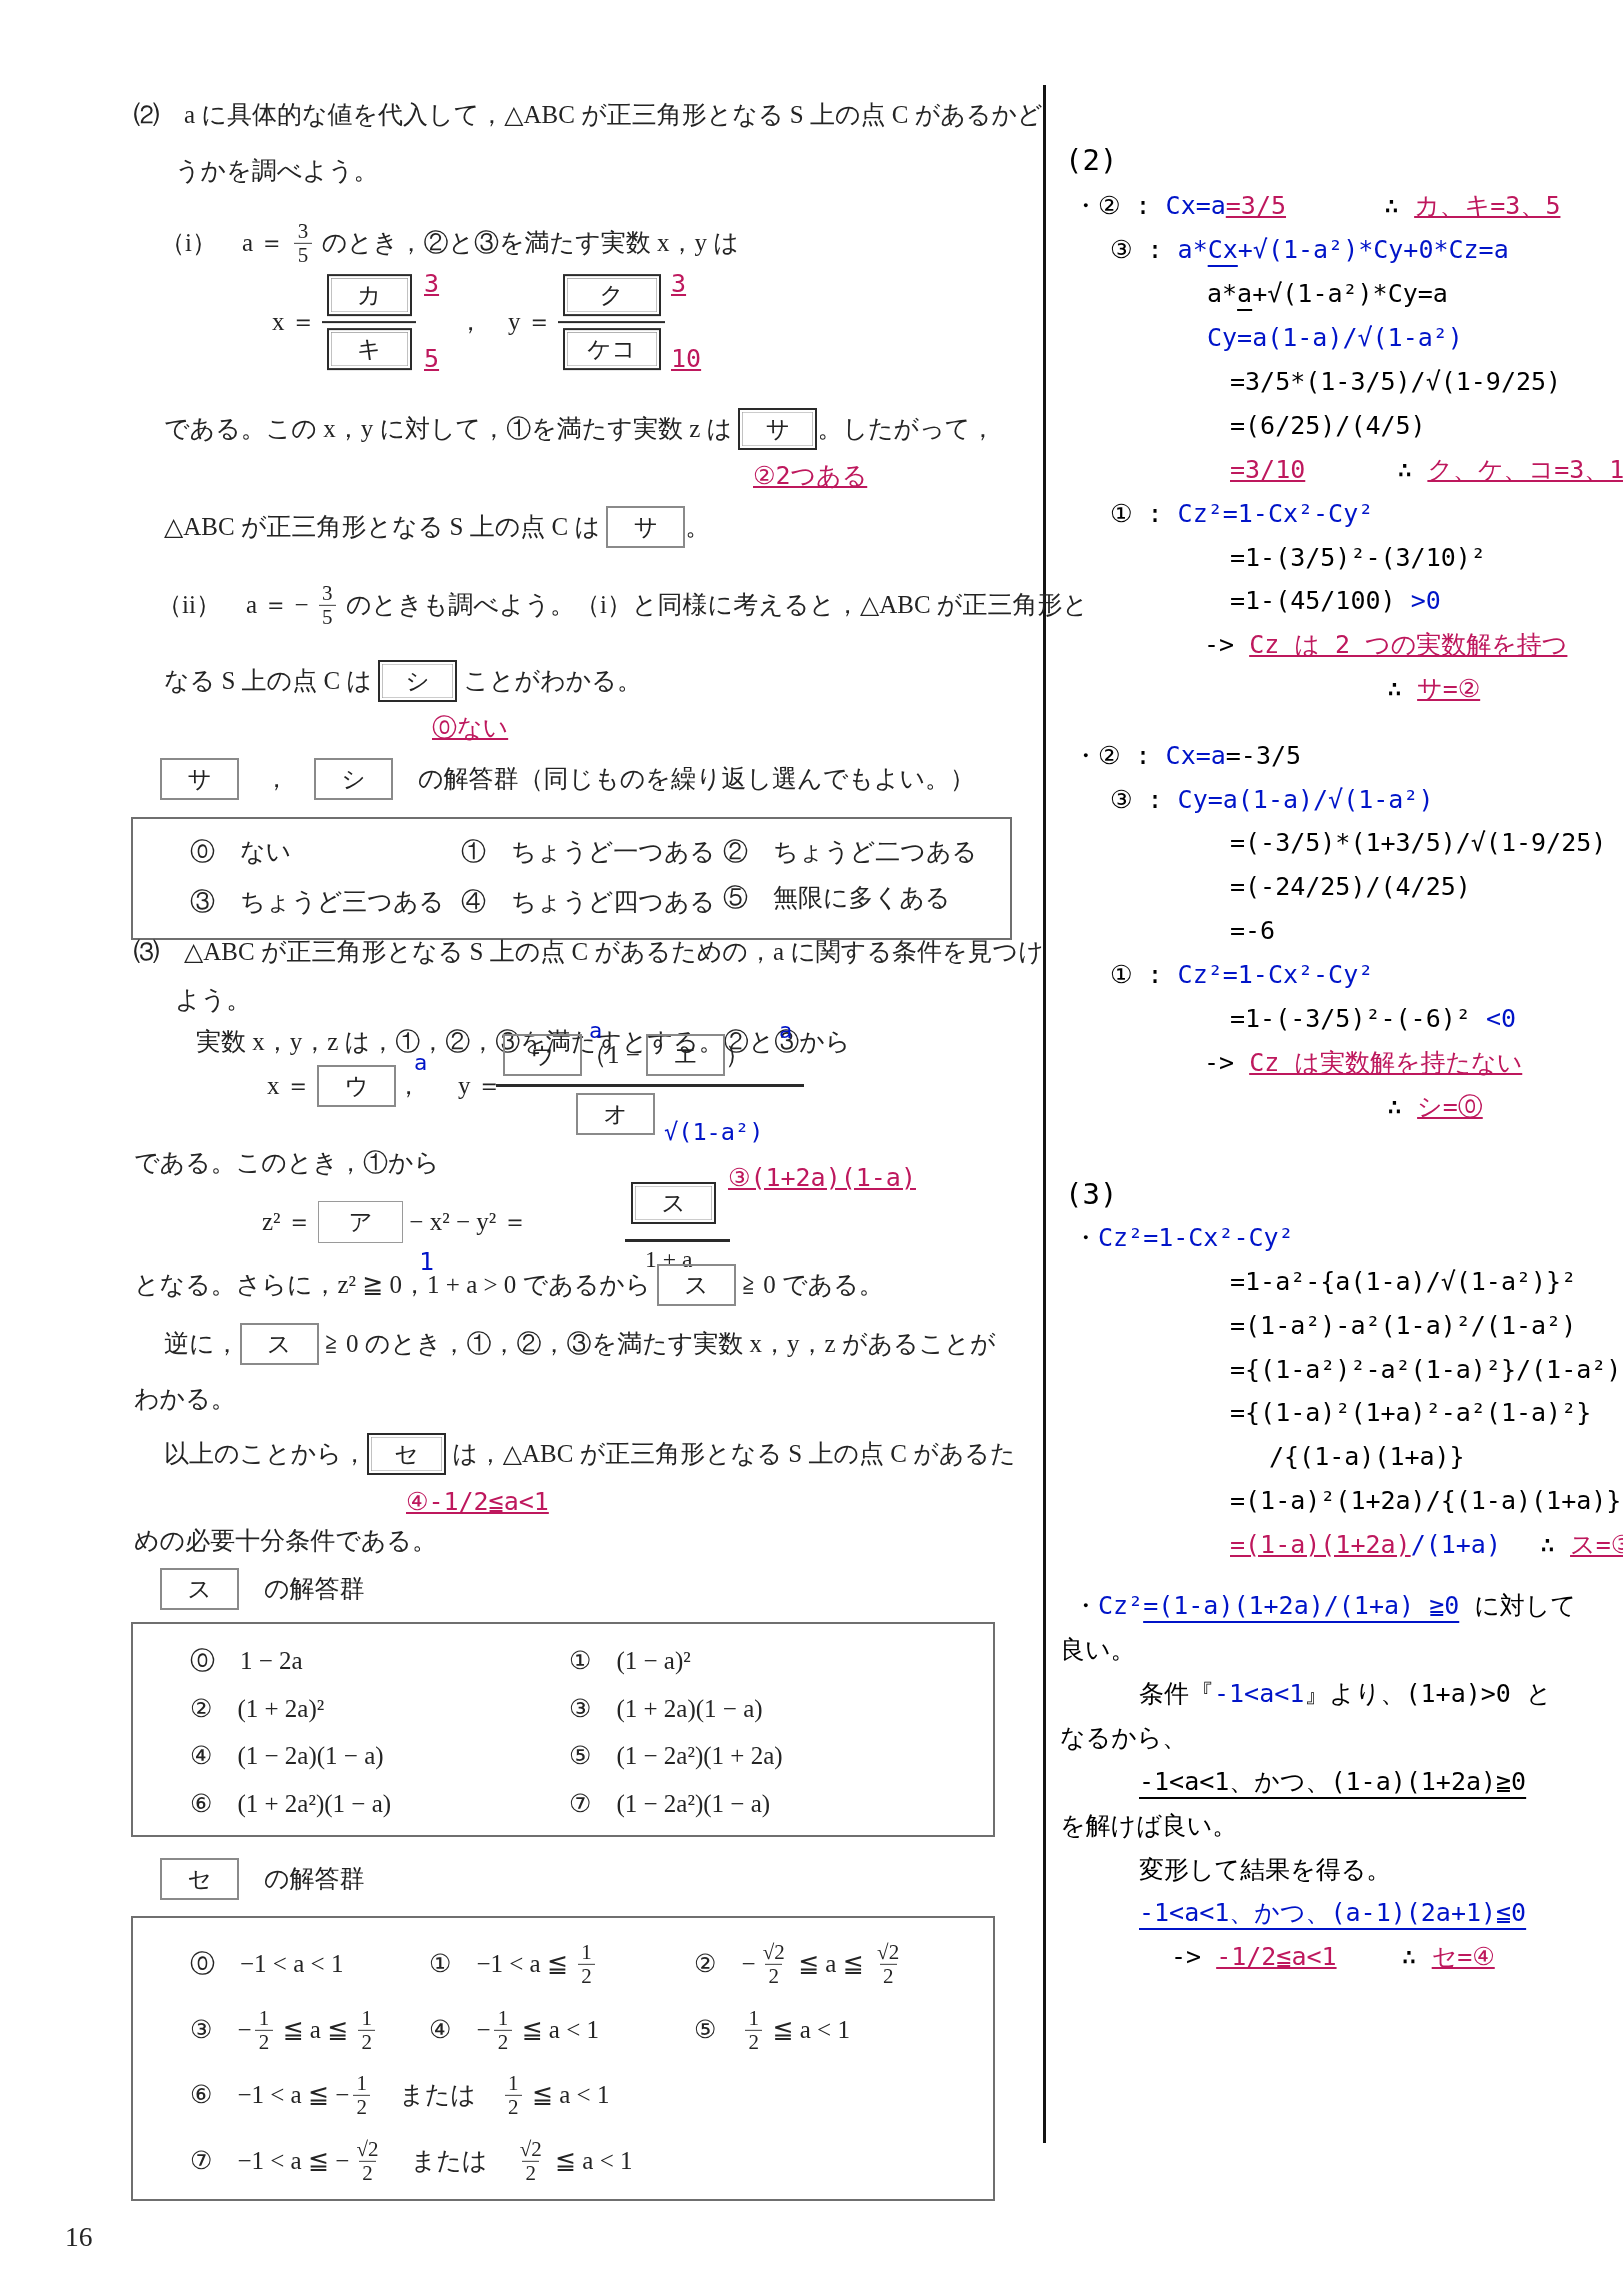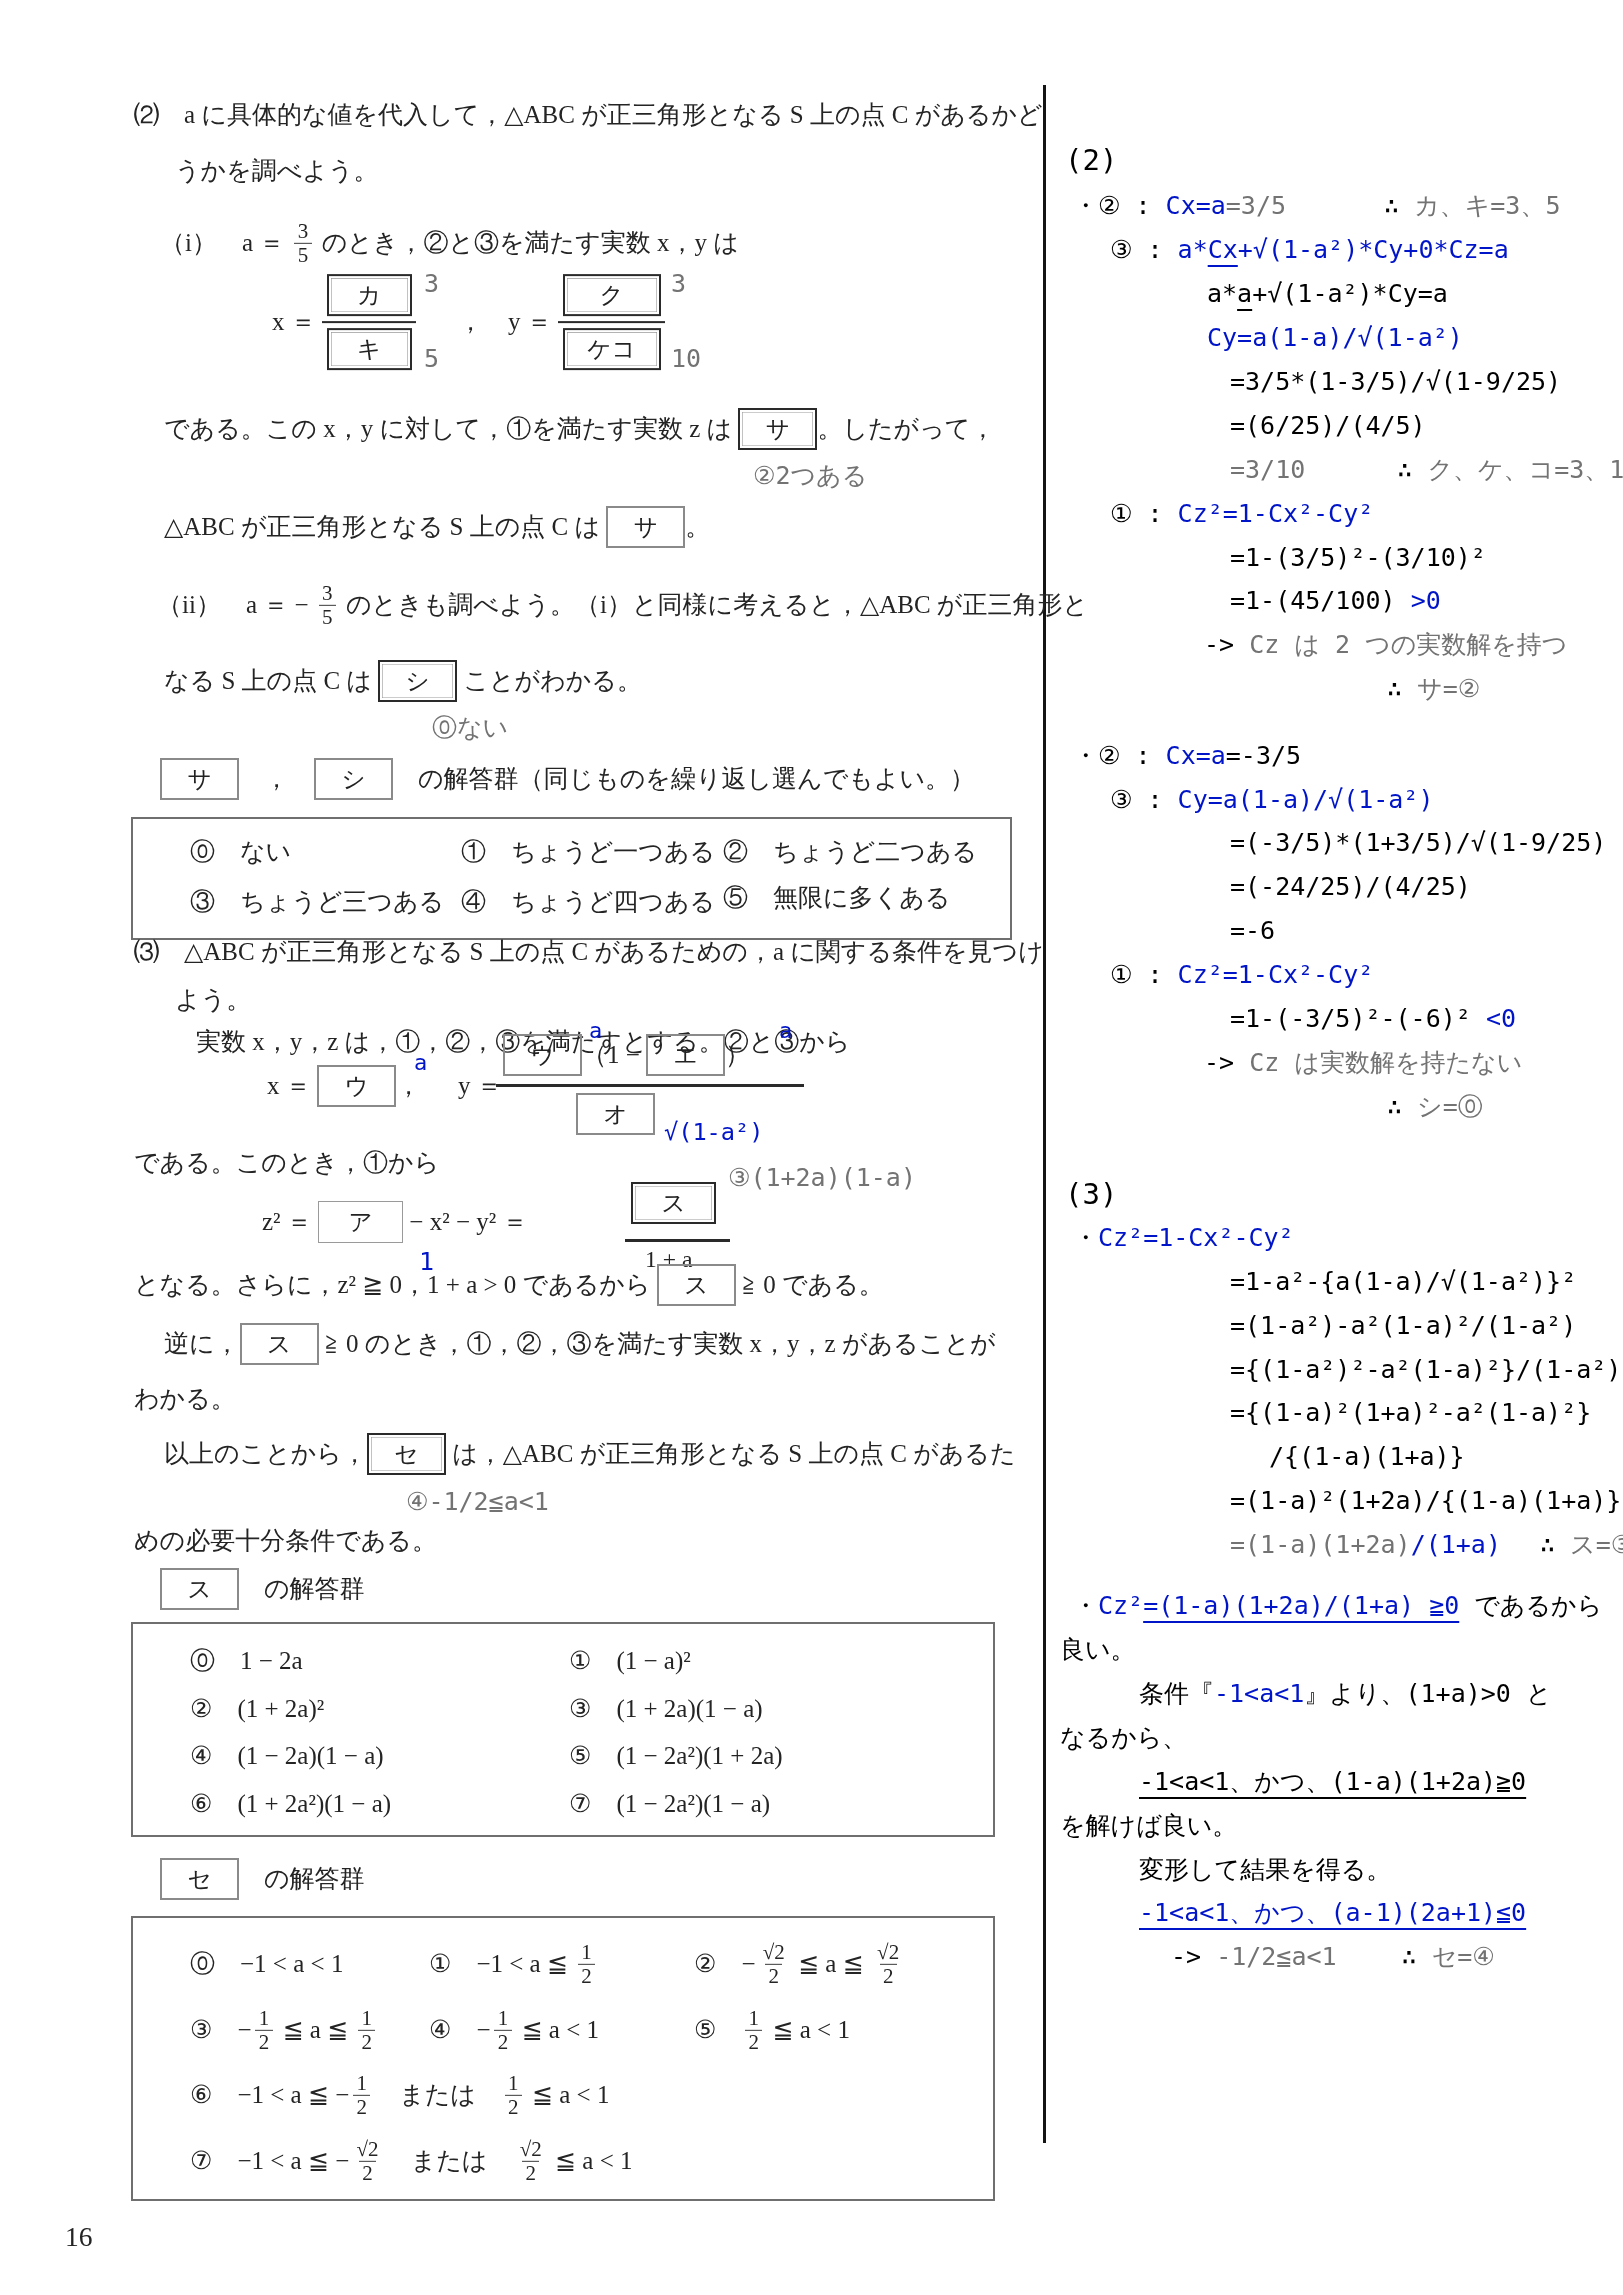--- a/index.html
+++ b/index.html
@@ -4,21 +4,21 @@
 <style>
   html,body{margin:0;padding:0;background:#e8e8e8;}
   #page{position:relative;width:1623px;height:2295px;background:#ffffff;overflow:hidden;
         font-family:"Liberation Serif","DejaVu Serif",serif;color:#1c1c1c;}
   .rect{position:absolute;}
   .frame{border:2px solid #6f6f6f;background:transparent;}
   .line{position:absolute;transform:translateY(-50%);display:flex;align-items:center;
         white-space:pre;line-height:1.12;}
   .s{font-family:"Liberation Serif","DejaVu Serif",serif;font-size:25px;color:#242424;}
   .m{font-family:"DejaVu Sans Mono","DejaVu Sans",sans-serif;font-size:25px;color:#000;}
-  .red{color:#737373;}
+  .red{color:#be185d;text-decoration:underline;}
   .blue{color:#0014c8;}
   .ul{text-decoration:underline;text-decoration-thickness:2px;text-underline-offset:6.5px;}
   .abox{display:inline-flex;justify-content:center;align-items:center;height:42px;flex:none;
         font-family:"Liberation Serif","DejaVu Serif",serif;font-size:23.6px;color:#222;box-sizing:border-box;}
   .abox.bold{border:2.6px solid #2a2a2a;box-shadow:inset 0 0 0 2px #fff,inset 0 0 0 2.6px #9a9a9a;}
   .abox.lt{border:2.6px double #8a8a8a;}
   .abox.sg{border:1.3px solid #9a9a9a;}
   .fb{display:inline-flex;flex-direction:column;align-items:center;flex:none;}
   .fbbar{height:2.6px;background:#2a2a2a;margin:4.6px 0;}
   .sf{display:inline-flex;flex-direction:column;align-items:center;flex:none;margin:0 3.9px;}
@@ -123,21 +123,21 @@
     <div class="line m" style="left: 1387px; top: 1107px;"><span>∴ </span><span class="red">シ=⓪</span></div>
     <div class="line m" style="left: 1065px; top: 1194px; font-size: 29px;"><span>(3)</span></div>
     <div class="line m" style="left: 1073px; top: 1238px;"><span>・</span><span class="blue">Cz²=1-Cx²-Cy²</span></div>
     <div class="line m" style="left: 1230px; top: 1282px;"><span>=1-a²-{a(1-a)/√(1-a²)}²</span></div>
     <div class="line m" style="left: 1230px; top: 1326px;"><span>=(1-a²)-a²(1-a)²/(1-a²)</span></div>
     <div class="line m" style="left: 1230px; top: 1370px;"><span>={(1-a²)²-a²(1-a)²}/(1-a²)</span></div>
     <div class="line m" style="left: 1230px; top: 1413px;"><span>={(1-a)²(1+a)²-a²(1-a)²}</span></div>
     <div class="line m" style="left: 1269px; top: 1457px; justify-content: center;"><span>/{(1-a)(1+a)}</span></div>
     <div class="line m" style="left: 1230px; top: 1501px;"><span>=(1-a)²(1+2a)/{(1-a)(1+a)}</span></div>
     <div class="line m" style="left: 1230px; top: 1545px;"><span class="red">=(1-a)(1+2a)</span><span class="blue">/(1+a)</span><span style="display: inline-block; width: 39px;"></span><span>∴ </span><span class="red">ス=③</span></div>
-    <div class="line m" style="left: 1073px; top: 1606px;"><span>・</span><span class="blue">Cz²</span><span class="blue ul">=(1-a)(1+2a)/(1+a) ≧0</span><span> であるから</span></div>
+    <div class="line m" style="left: 1073px; top: 1606px;"><span>・</span><span class="blue">Cz²</span><span class="blue ul">=(1-a)(1+2a)/(1+a) ≧0</span><span> に対して</span></div>
     <div class="line m" style="left: 1060px; top: 1650px;"><span>良い。</span></div>
     <div class="line m" style="left: 1139px; top: 1694px;"><span>条件『</span><span class="blue">-1&lt;a&lt;1</span><span>』より、(1+a)&gt;0 と</span></div>
     <div class="line m" style="left: 1060px; top: 1738px;"><span>なるから、</span></div>
     <div class="line m" style="left: 1139px; top: 1782px;"><span class="ul">-1&lt;a&lt;1、かつ、(1-a)(1+2a)≧0</span></div>
     <div class="line m" style="left: 1060px; top: 1826px;"><span>を解けば良い。</span></div>
     <div class="line m" style="left: 1139px; top: 1870px;"><span>変形して結果を得る。</span></div>
     <div class="line m" style="left: 1139px; top: 1913px;"><span class="blue ul">-1&lt;a&lt;1、かつ、(a-1)(2a+1)≦0</span></div>
     <div class="line m" style="left: 1171px; top: 1957px;"><span>-&gt; </span><span class="red">-1/2≦a&lt;1</span><span style="display: inline-block; width: 65px;"></span><span>∴ </span><span class="red">セ=④</span></div>
   </div>
 

